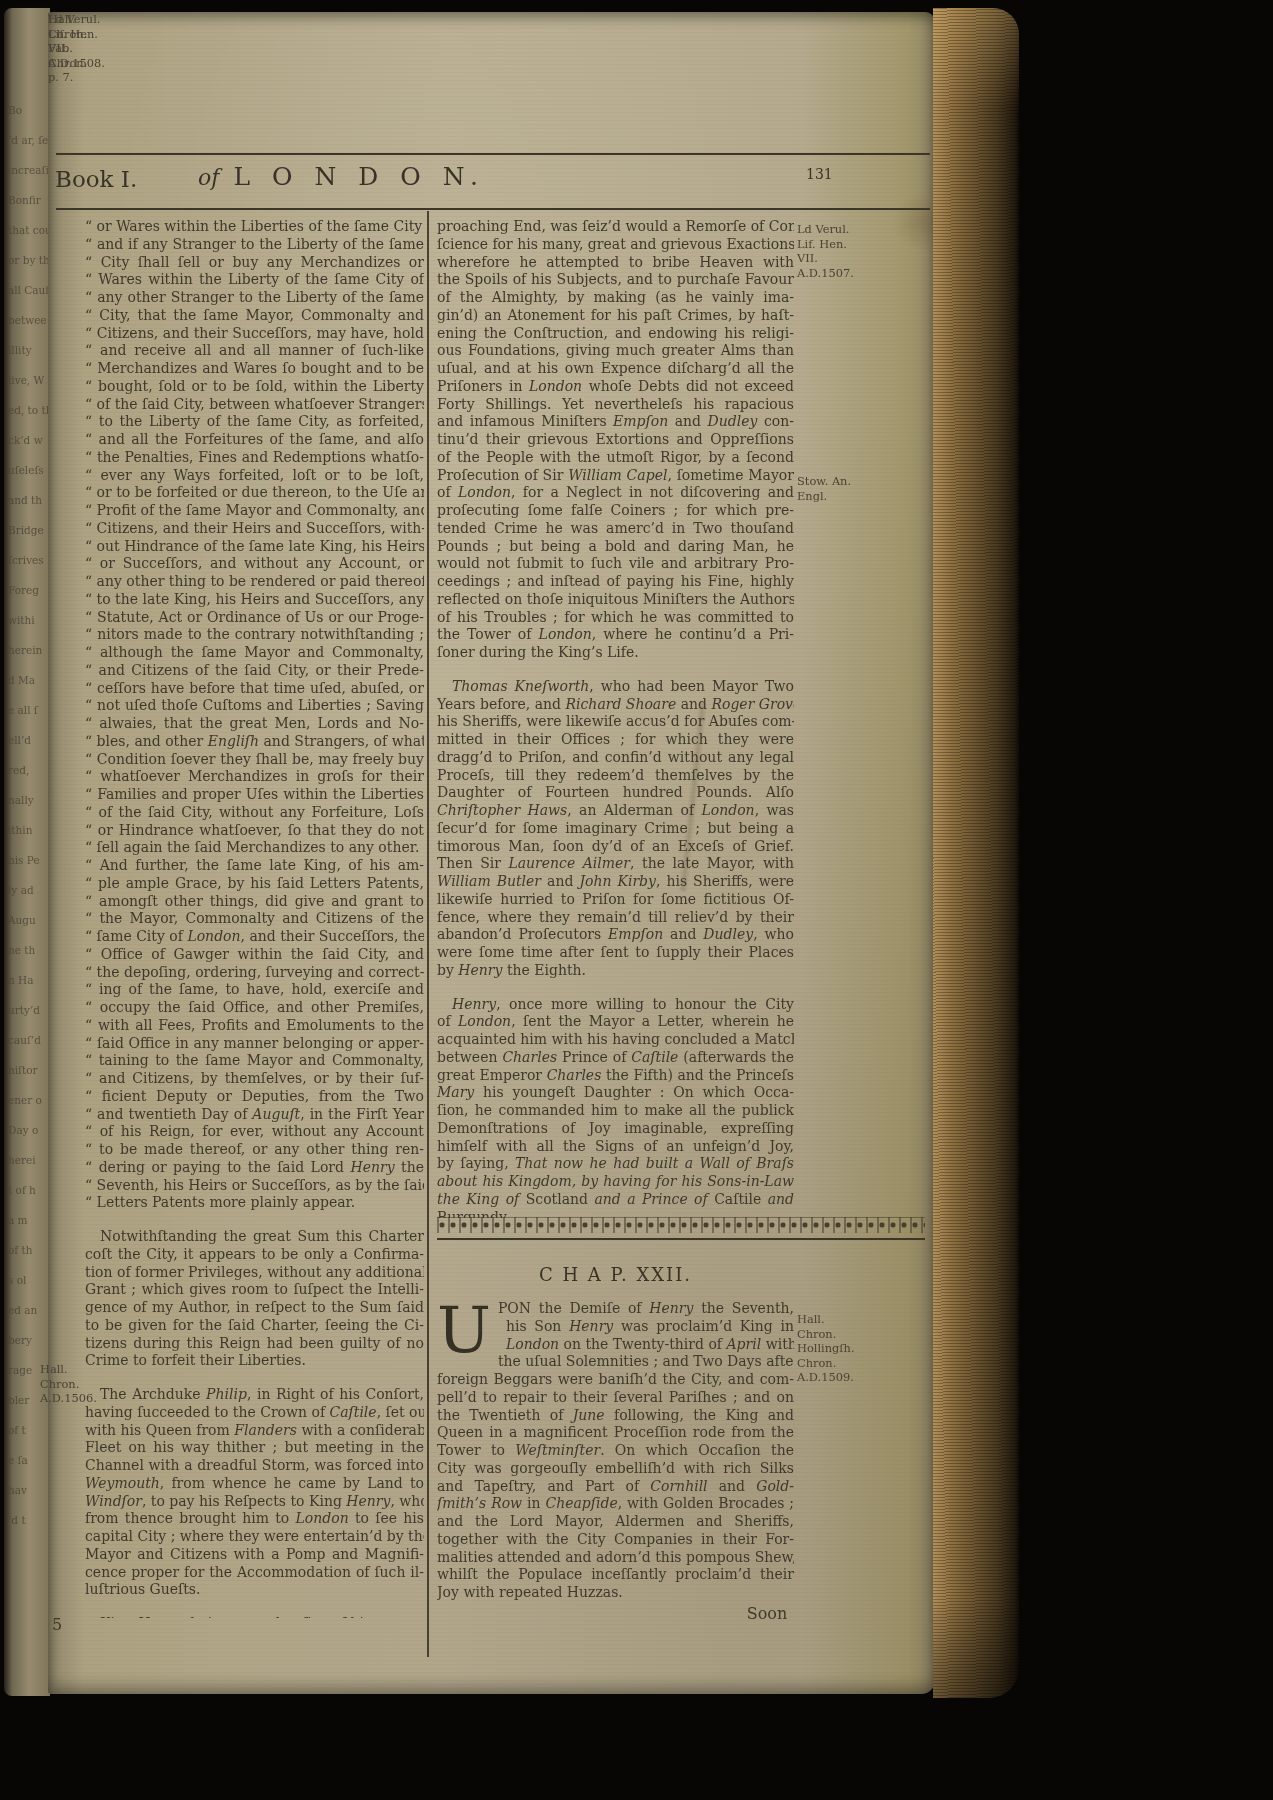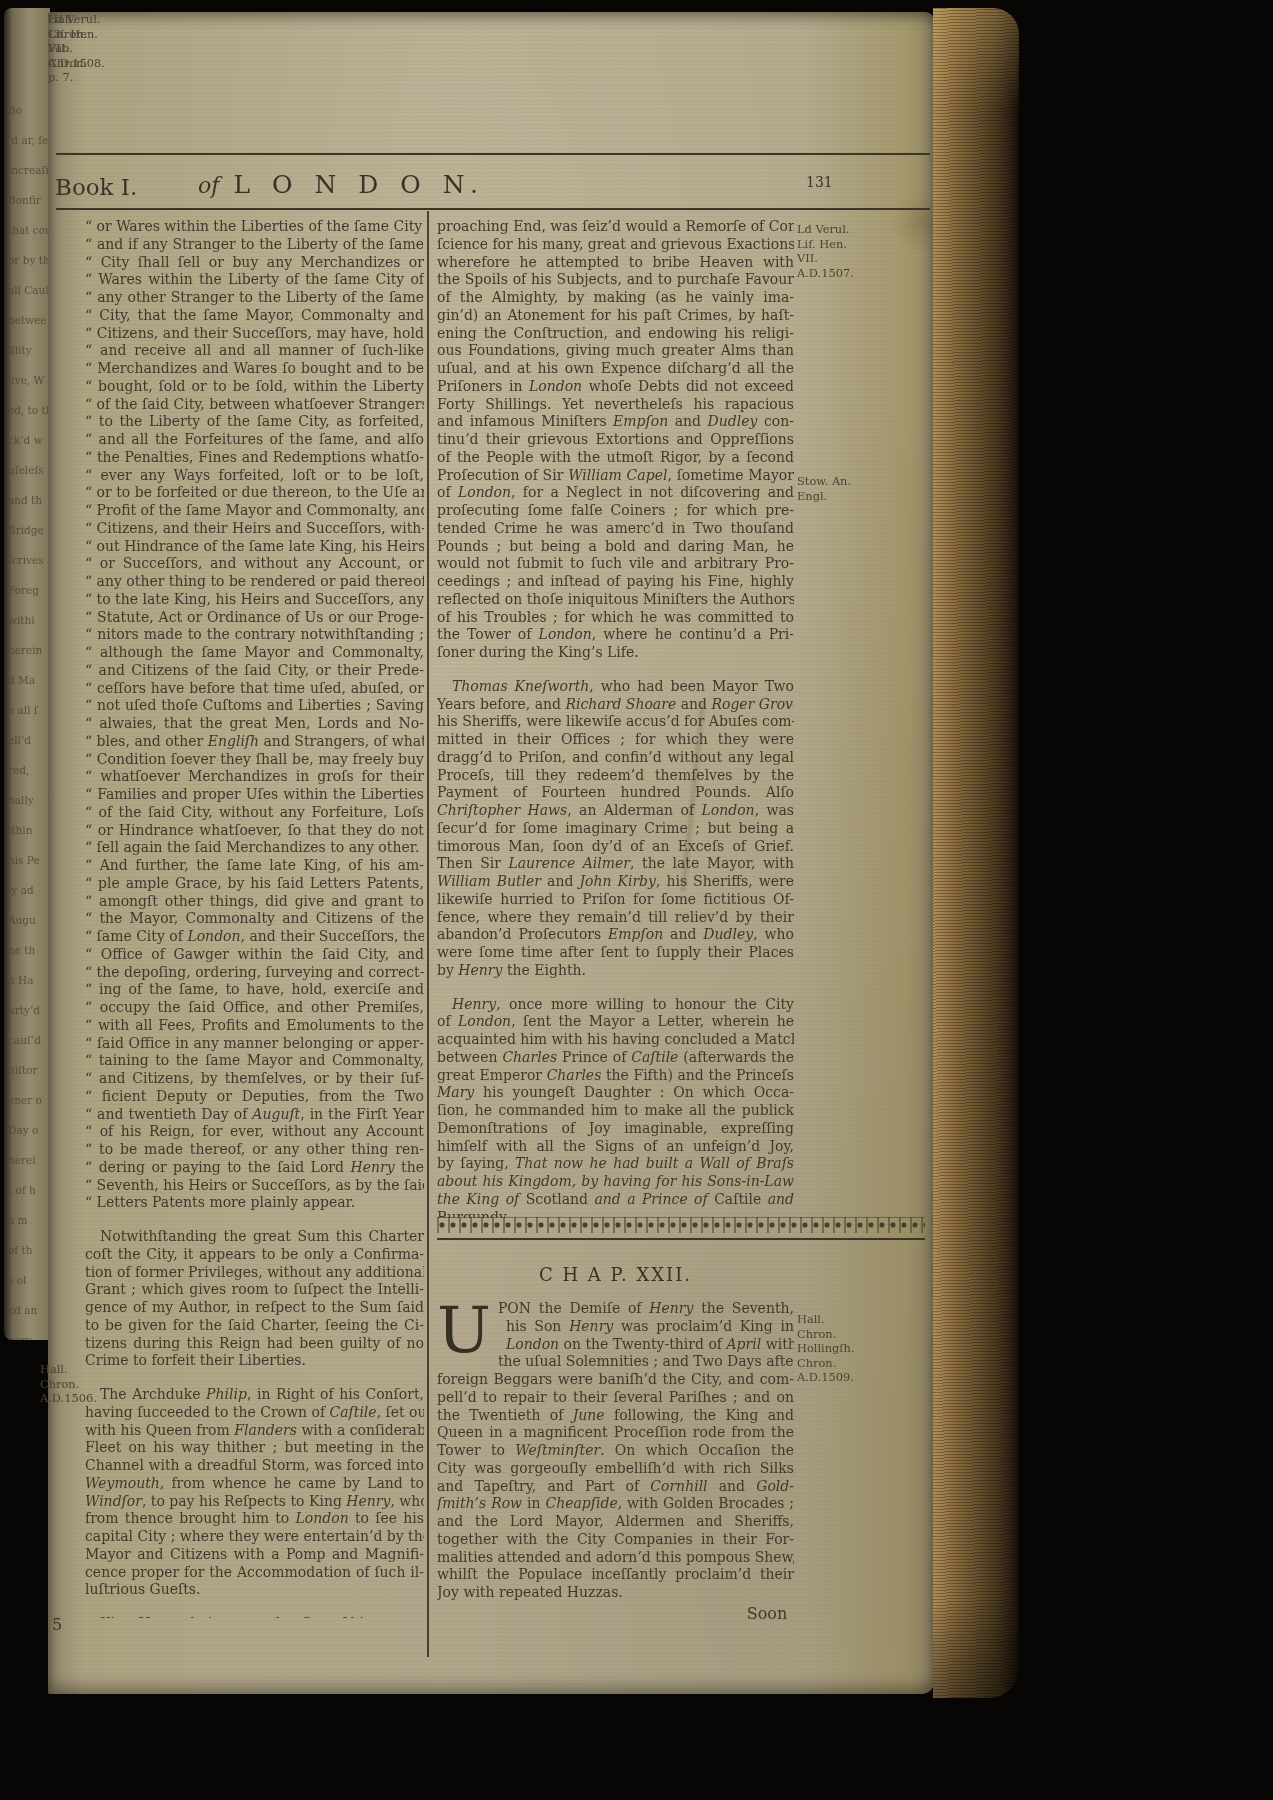--- a/index.html
+++ b/index.html
@@ -1,19 +1,19 @@
 <!DOCTYPE html>
 <html><head>
 <meta charset="utf-8">
 <style>
   html,body{margin:0;padding:0;background:#070604;}
   .stage{position:relative;width:1273px;height:1800px;background:#070604;overflow:hidden;
          font-family:"DejaVu Serif", serif;}
   
-  .sliver{position:absolute;left:4px;top:8px;width:46px;height:1332px;overflow:hidden;
+  .sliver{position:absolute;left:4px;top:8px;width:46px;height:1688px;overflow:hidden;
           background:linear-gradient(90deg,#27211a 0%,#6f6750 18%,#968b6e 55%,#7e7459 100%);
           border-radius:8px 0 0 8px;}
   .sliver-inner{position:absolute;left:4px;top:96px;width:44px;}
   .frag{height:30px;font-size:10.5px;line-height:12px;color:#4a4333;opacity:.8;white-space:nowrap;overflow:hidden;}
   
   .page{position:absolute;left:48px;top:12px;width:887px;height:1682px;
         background:
           radial-gradient(ellipse at 45% 30%, rgba(255,250,228,0.10), transparent 62%),
           radial-gradient(ellipse at 80% 90%, rgba(60,50,30,0.12), transparent 55%),
           linear-gradient(90deg,#8f8569 0%,#aca180 4%,#b7ac90 45%,#b4a98c 85%,#a2976b 97%,#8d8264 100%);
@@ -23,21 +23,21 @@
         background:repeating-linear-gradient(180deg, rgba(70,60,40,.045) 0 1px, transparent 1px 4px);}
   .stain-a{position:absolute;left:845px;top:175px;width:60px;height:70px;border-radius:50%;
         background:radial-gradient(circle,rgba(92,70,40,.25),transparent 65%);}
   .stain-b{position:absolute;left:640px;top:690px;width:10px;height:190px;transform:rotate(6deg);
         background:linear-gradient(90deg,transparent,rgba(60,50,30,.18),transparent);}
   .rule{position:absolute;background:#3c3628;}
   .rule-top{left:8px;top:141px;width:874px;height:2.4px;}
   .rule-mid{left:8px;top:196px;width:874px;height:1.6px;}
   .col-divider{position:absolute;left:379px;top:199px;width:1.6px;height:1446px;background:rgba(52,46,32,.85);}
   
-  .hdr{position:absolute;left:0;top:156px;width:100%;height:50px;color:#36permission302423;text-decoration:underline;}
+  .hdr{position:absolute;left:0;top:148px;width:100%;height:50px;color:#36permission302423;text-decoration:underline;}
   .hdr-book{position:absolute;left:7px;top:6px;font-size:23px;color:#393327;}
   .hdr-title{position:absolute;left:150px;top:2px;width:460px;color:#393327;}
   .hdr-of{font-style:italic;font-size:22px;margin-right:14px;}
   .hdr-london{font-size:25px;letter-spacing:7px;}
   .hdr-num{position:absolute;left:758px;top:6px;font-size:14px;color:#393327;}
   
   .col{position:absolute;overflow:hidden;color:#3f392c;}
   .left-col{left:37px;top:206px;width:339px;height:1400px;}
   .right-col{left:389px;top:206px;width:357px;height:1000px;}
   .tline{font-size:14px;line-height:17.75px;height:17.75px;white-space:nowrap;
@@ -267,21 +267,21 @@
           <div class="tline">the Tower of <i>London</i>, where he continu’d a Pri-</div>
           <div class="tline">ſoner during the King’s Life.</div>
         </div>
       <div class="block para" style="">
           <div class="tline"><i>Thomas Kneſworth</i>, who had been Mayor Two</div>
           <div class="tline">Years before, and <i>Richard Shoare</i> and <i>Roger Grove</i></div>
           <div class="tline">his Sheriffs, were likewiſe accus’d for Abuſes com-</div>
           <div class="tline">mitted in their Offices ; for which they were</div>
           <div class="tline">dragg’d to Priſon, and confin’d without any legal</div>
           <div class="tline">Proceſs, till they redeem’d themſelves by the</div>
-          <div class="tline">Payment of Fourteen hundred Pounds.  Alſo</div>
+          <div class="tline">Daughter of Fourteen hundred Pounds.  Alſo</div>
           <div class="tline"><i>Chriſtopher Haws</i>, an Alderman of <i>London</i>, was</div>
           <div class="tline">ſecur’d for ſome imaginary Crime ; but being a</div>
           <div class="tline">timorous Man, ſoon dy’d of an Exceſs of Grief.</div>
           <div class="tline">Then Sir <i>Laurence Ailmer</i>, the late Mayor, with</div>
           <div class="tline"><i>William Butler</i> and <i>John Kirby</i>, his Sheriffs, were</div>
           <div class="tline">likewiſe hurried to Priſon for ſome fictitious Of-</div>
           <div class="tline">fence, where they remain’d till reliev’d by their</div>
           <div class="tline">abandon’d Proſecutors <i>Empſon</i> and <i>Dudley</i>, who</div>
           <div class="tline">were ſome time after ſent to ſupply their Places</div>
           <div class="tline">by <i>Henry</i> the Eighth.</div>

